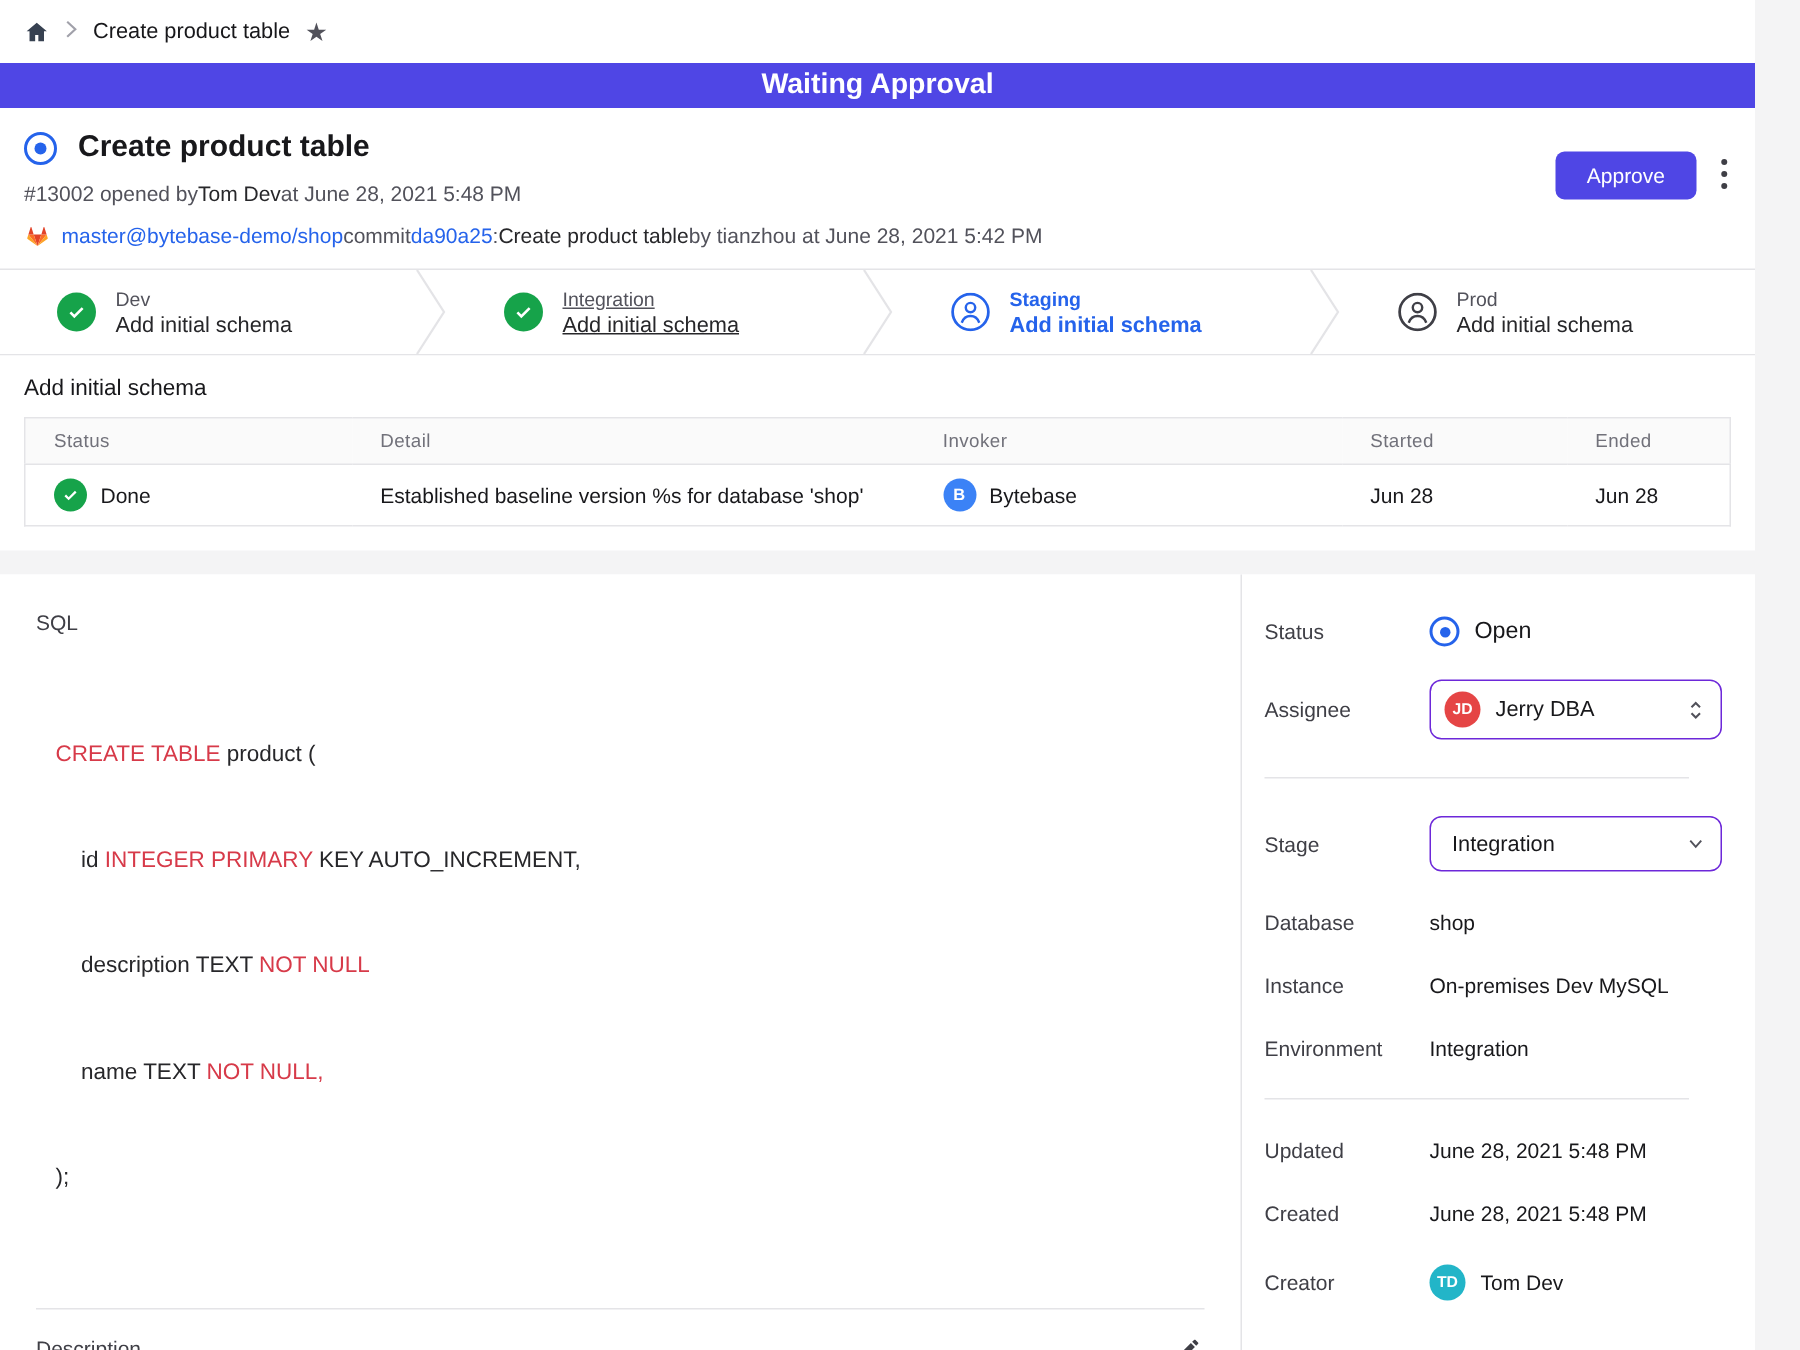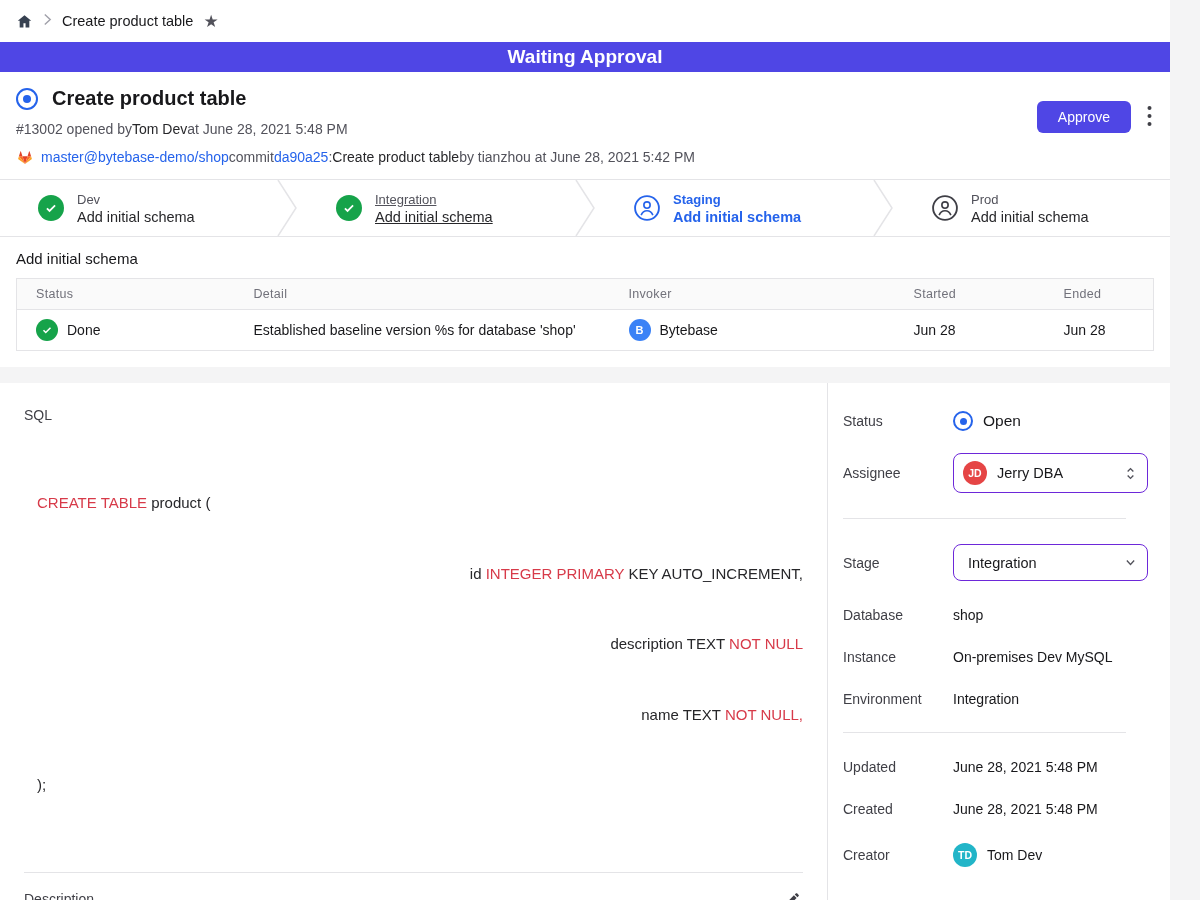--- a/index.html
+++ b/index.html
@@ -68,21 +68,21 @@
 
   .band { height:16px; flex:none; background:#f4f4f5; }
 
   
   .lower { flex:1; min-height:0; display:flex; background:#fff; }
   .main { flex:1; min-width:0; padding:24px; position:relative; }
   .side { width:343px; flex:none; border-left:1px solid #e4e4e7; padding:26px 22px 0 15px; }
 
   .sql-label { font-size:14px; color:#3f3f46; }
   .code { margin:21px 0 0 13px; font-size:15px; line-height:23.5px; color:#27272a; white-space:pre-wrap; }
-  .code .ind { padding-left:17px;text-align:right; }
+  .code .ind { padding-left:17px; }
   .kw { color:var(--kw-red,#d73a49); }
   .divider { border:none; border-top:1px solid #e4e4e7; margin:28px 0 0 0; }
   .desc-head { display:flex; align-items:center; justify-content:space-between; margin-top:16px; }
   .desc-label { font-size:14px; color:#3f3f46; }
   .icon-btn { background:none; border:none; padding:2px; cursor:pointer; display:flex; }
 
   
   .s-row { display:flex; align-items:center; }
   .s-label { width:110px; flex:none; font-size:14px; color:#3f3f46; }
   .s-value { font-size:14px; font-weight:500; color:#18181b; }

